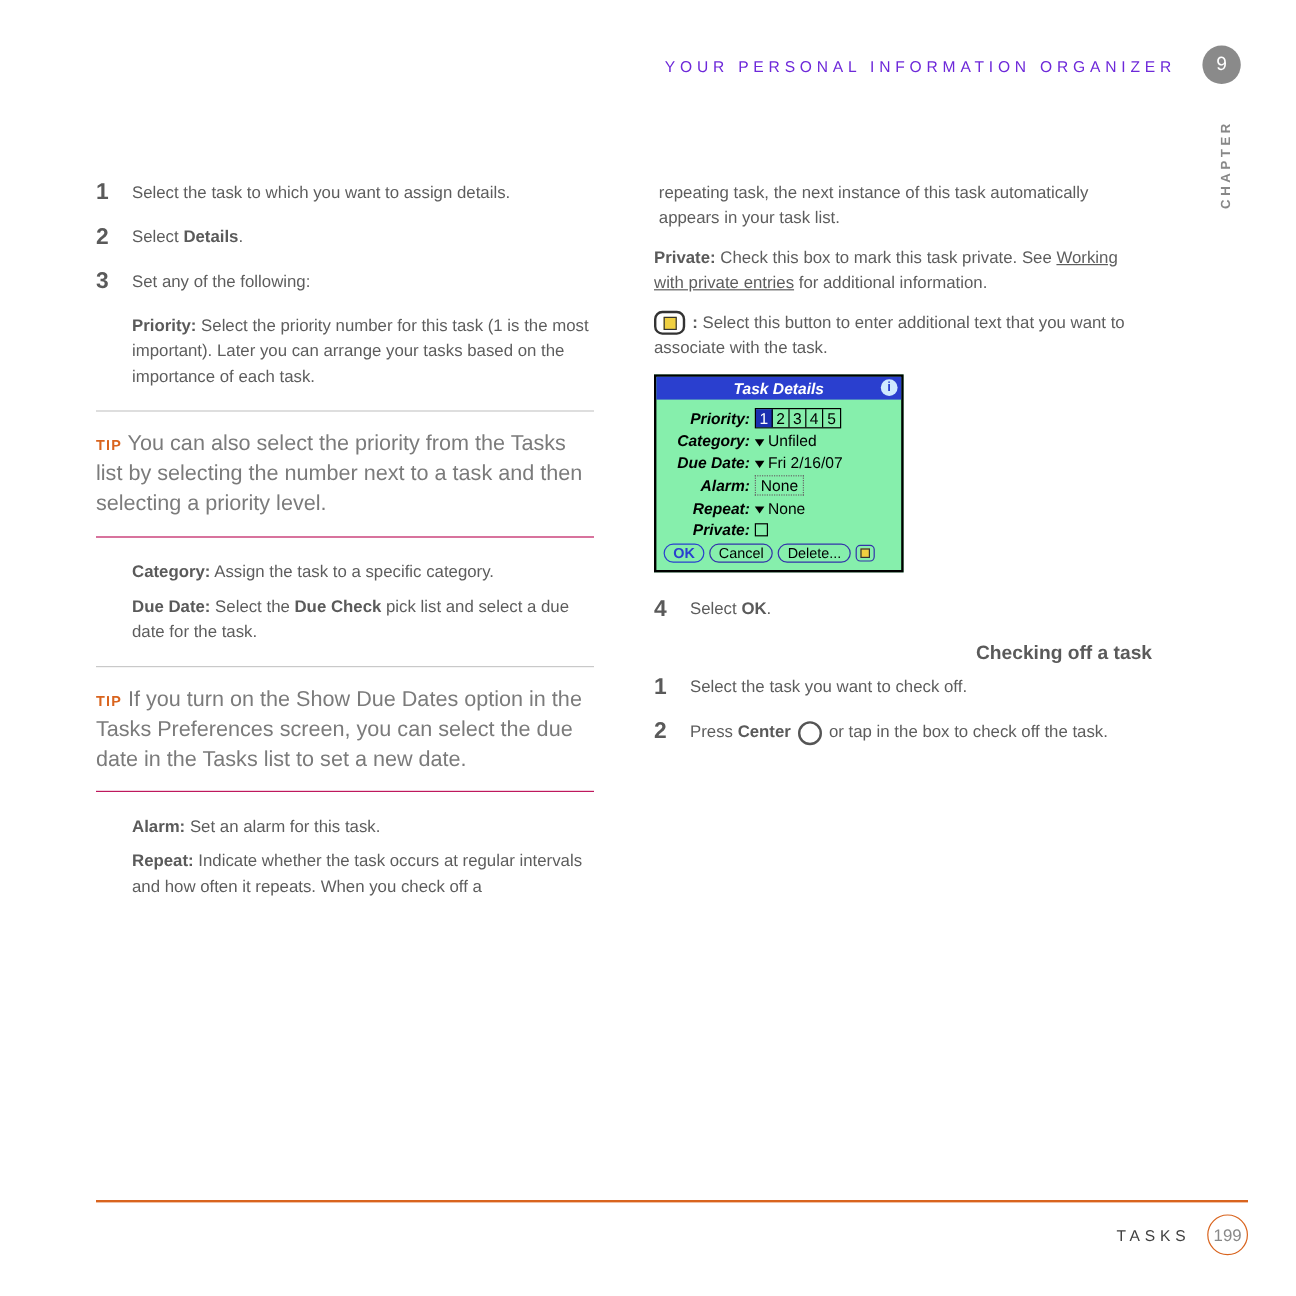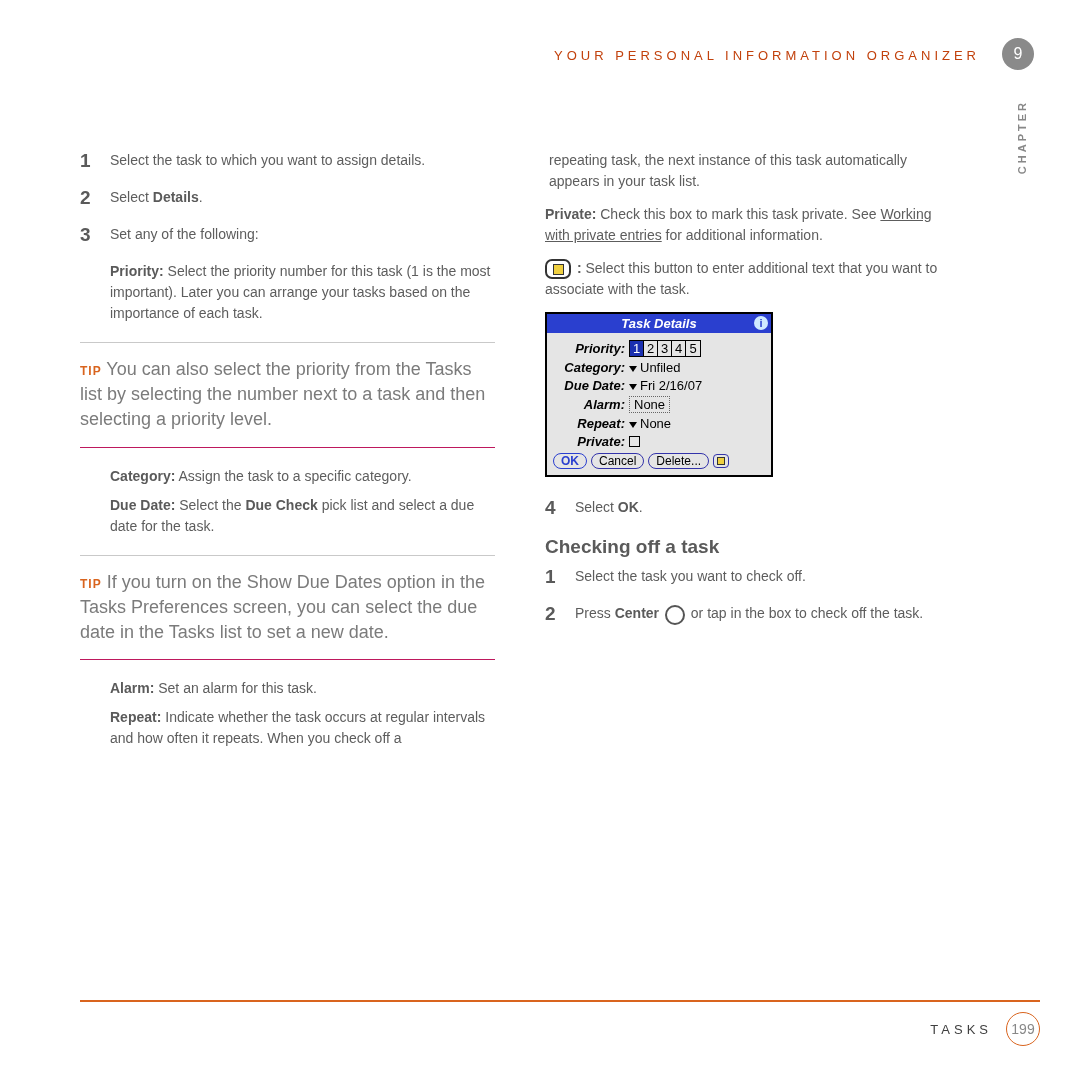--- a/index.html
+++ b/index.html
@@ -11,21 +11,21 @@
     color: #5a5a5a;
     position: relative;
     overflow: hidden;
   }
   .header-line {
     position: absolute;
     top: 48px;
     right: 54px;
     font-size: 13px;
     letter-spacing: 4px;
-    color: #c2410c;
+    color: #6d28d9;
   }
   .chapter-badge {
     position: absolute;
     top: 38px;
     right: 46px;
     width: 32px;
     height: 32px;
     border-radius: 50%;
     background: #8a8a8a;
     color: #fff;
@@ -88,23 +88,23 @@
     display: inline-block;
     width: 20px; height: 20px;
     border: 2px solid #555;
     border-radius: 50%;
     vertical-align: middle;
     margin: 0 2px;
   }
 
   
   .dialog {
-    width: 228px;
+    width: 208px;
     border: 2px solid #000;
-    background: #e5e5e5;
+    background: #86efac;
     font-family: "Trebuchet MS", Arial, sans-serif;
     font-size: 13px;
     color: #000;
     margin: 12px 0 20px 0;
   }
   .dialog-title {
     background: #2a3fcf;
     color: #fff;
     font-weight: bold;
     text-align: center;
@@ -129,21 +129,21 @@
   .pull { font-weight: normal; font-style: normal; }
   .tri { display:inline-block; width:0; height:0; border-left:4px solid transparent; border-right:4px solid transparent; border-top:6px solid #000; margin-right:3px; vertical-align: middle;}
   .dbox { border: 1px dotted #666; padding: 0 4px; font-weight: normal; font-style: normal; }
   .chk { display:inline-block; width:11px; height:11px; border:1px solid #000; }
   .dbtns { display:flex; gap:4px; margin-top:4px; align-items: center;}
   .dbtn { border:1px solid #3333aa; border-radius:10px; padding:0 7px; font-size:12px; font-style: normal; font-weight: normal;}
   .dbtn.ok { color:#2a3fcf; border-color:#2a3fcf; font-weight:bold;}
   .mini-note { width:16px; height:14px; border:1px solid #3333aa; border-radius:4px; display:flex; align-items:center; justify-content:center;}
   .mini-note div{ width:8px; height:8px; background:#f0d040; border:1px solid #333;}
 
-  .subhead { font-weight: bold; color: #5a5a5a; font-size: 19px; margin: 10px 0 8px 0; }
+  .subhead { font-weight: bold; color: #5a5a5a; font-size: 16px; margin: 10px 0 8px 0; text-align: right; }
 
   .footer {
     position: absolute;
     bottom: 34px;
     left: 80px;
     right: 40px;
   }
   .footer-line { height: 2px; background: #d9641e; margin-bottom: 10px; }
   .footer-row { display: flex; justify-content: flex-end; align-items: center; gap: 14px; }
   .footer-label { font-size: 13px; letter-spacing: 4px; color: #404040; }

